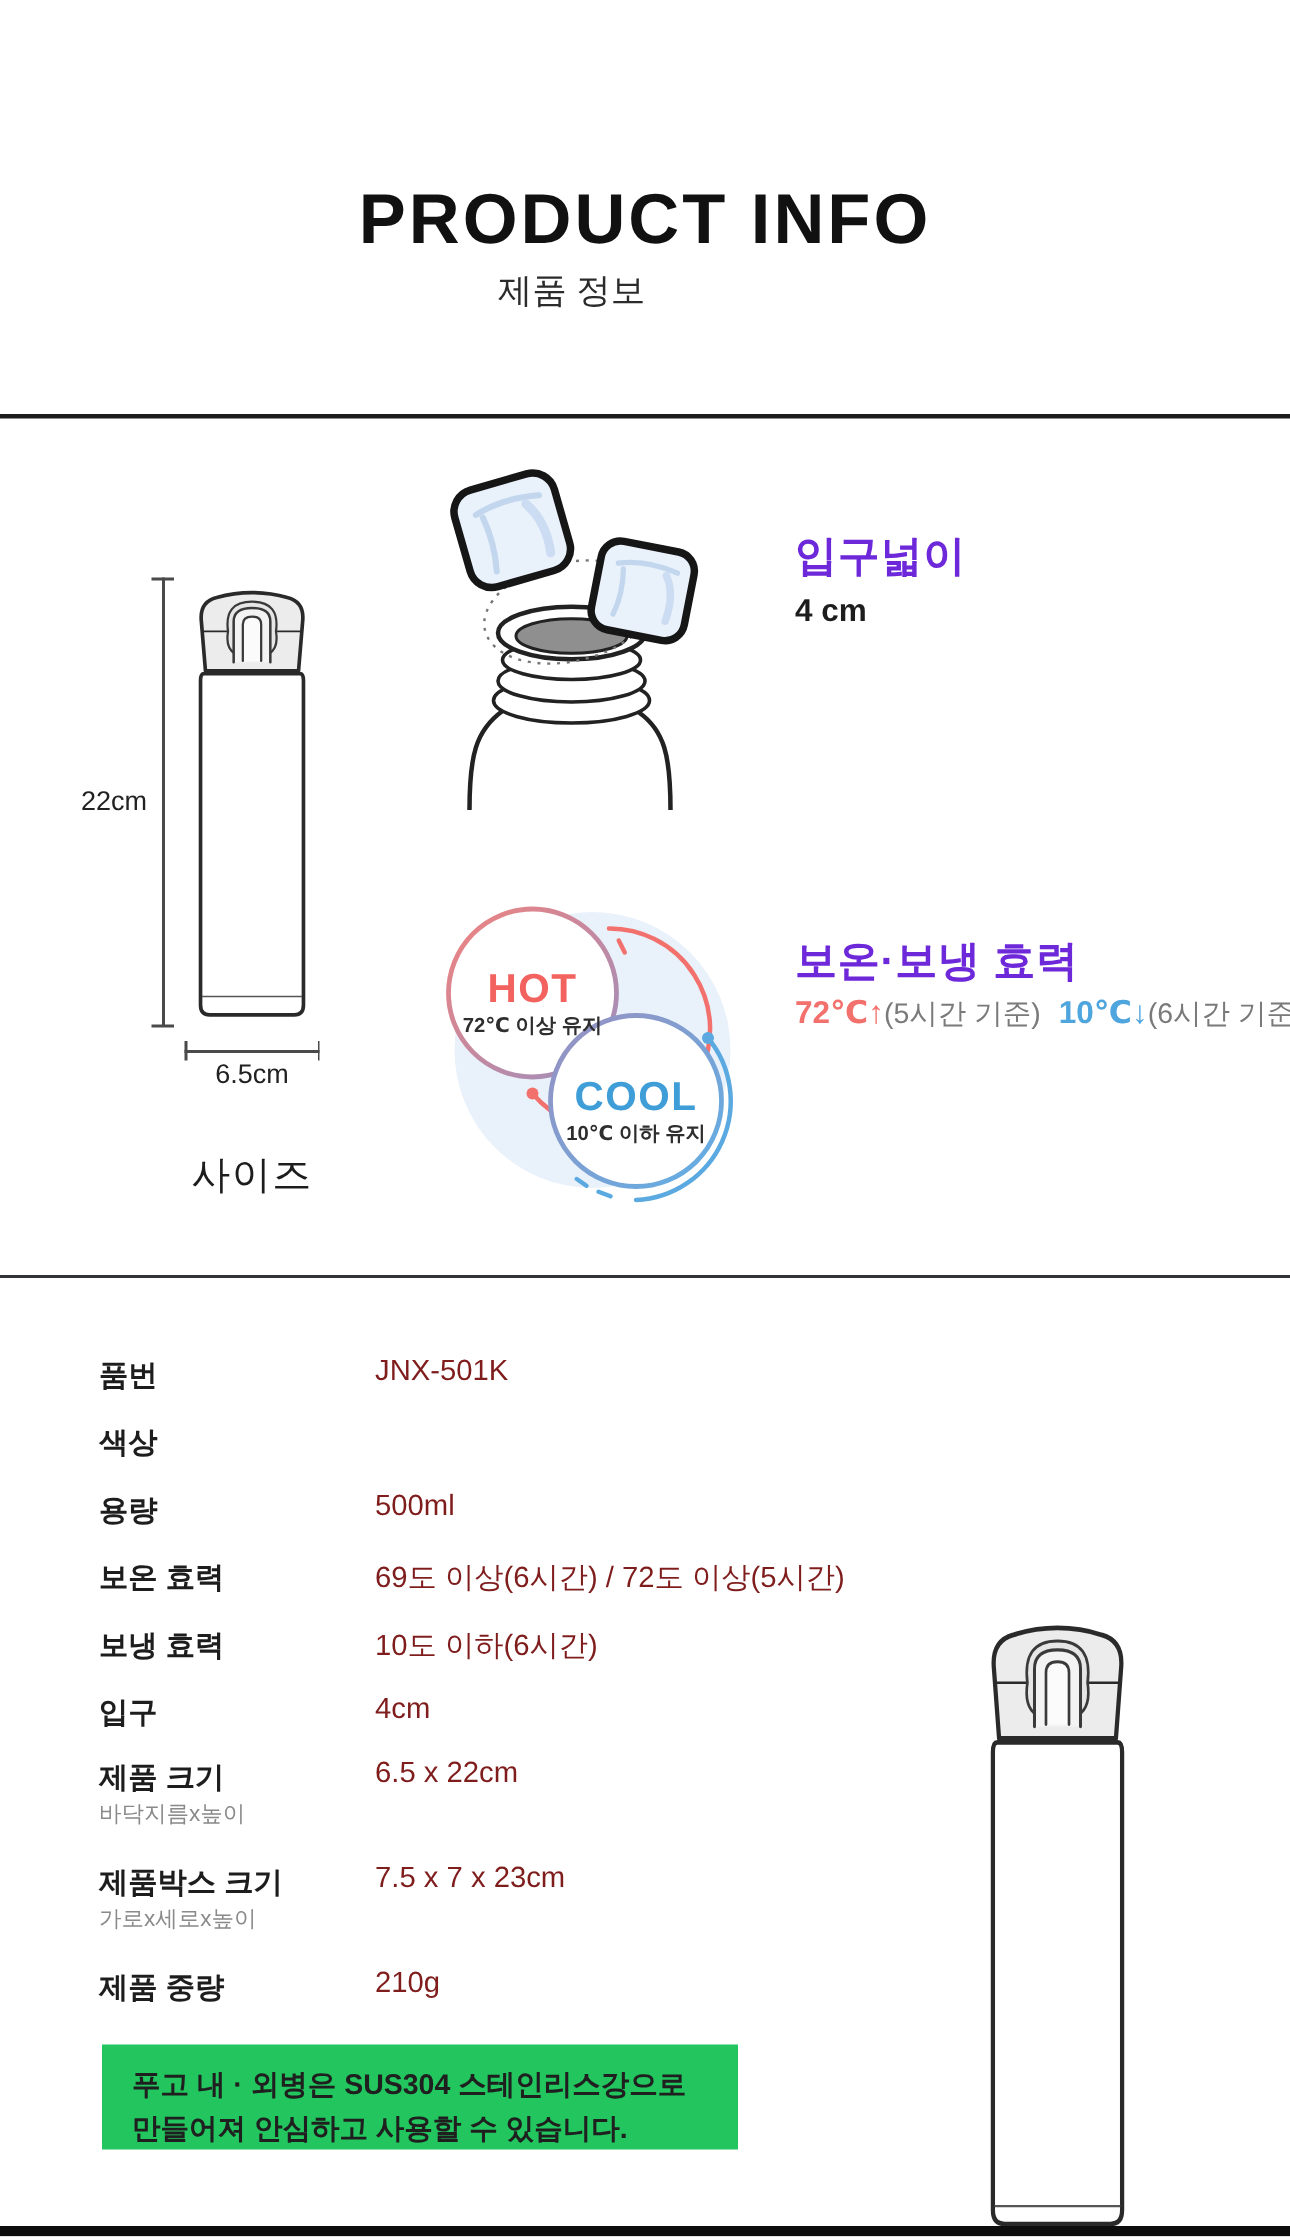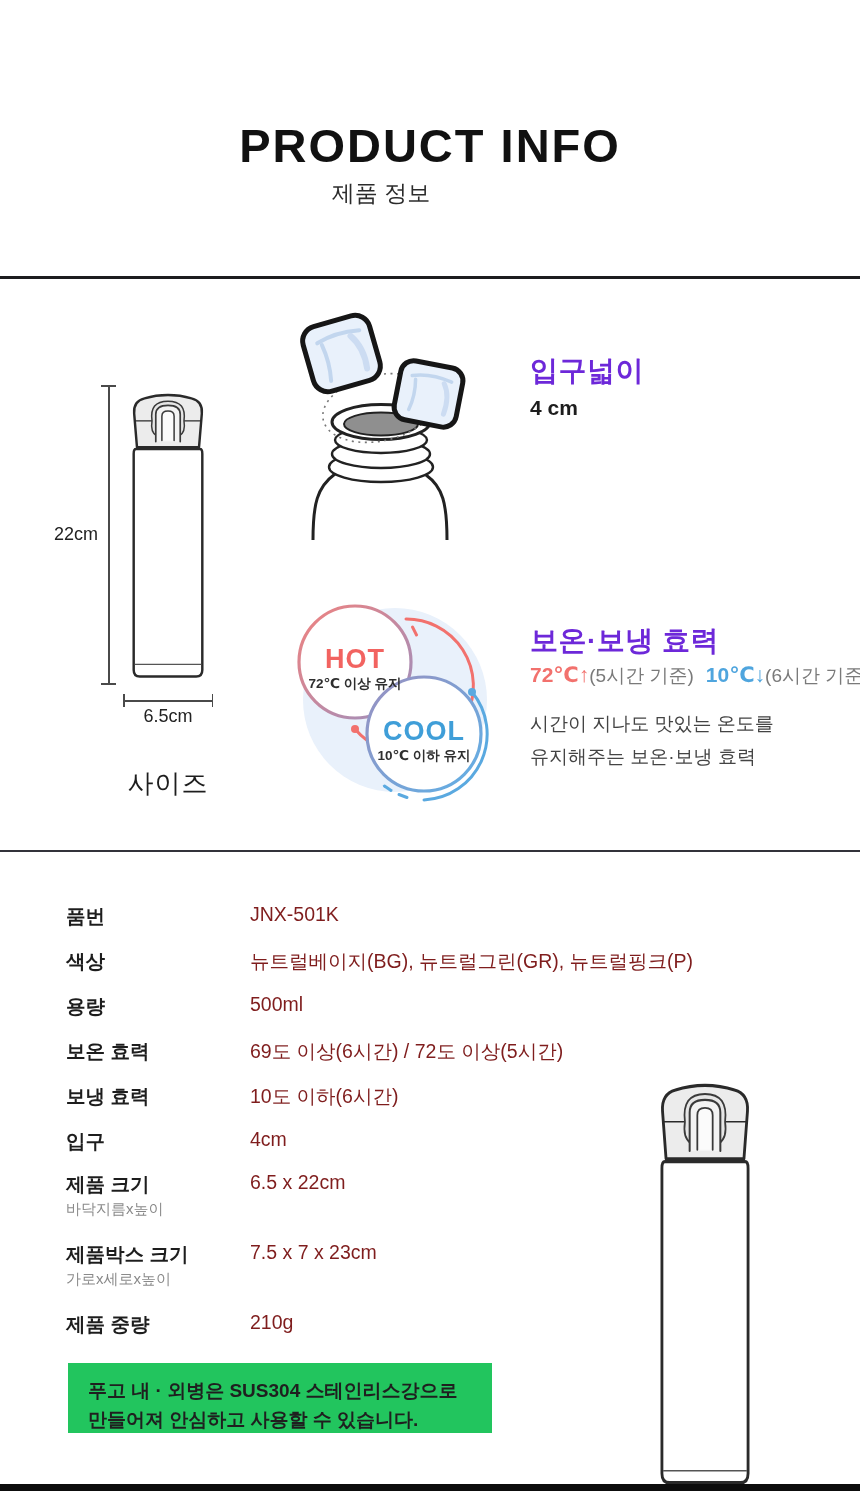--- a/index.html
+++ b/index.html
@@ -135,32 +135,27 @@
     <text x="70" y="86" text-anchor="middle" class="svg-hot-label">HOT</text>
     <text x="70" y="106" text-anchor="middle" class="svg-sub">72℃ 이상 유지</text>
     <text x="139" y="158" text-anchor="middle" class="svg-cool-label">COOL</text>
     <text x="139" y="178" text-anchor="middle" class="svg-sub">10℃ 이하 유지</text>
   </svg>
 
   <div class="abs feat-heading" style="left:530px;top:622px;">보온·보냉 효력</div>
   <div class="abs temp-line" style="left:530px;top:663px;">
     <span class="temp-hot">72℃</span><span class="temp-arrow-hot">↑</span><span>(5시간 기준)</span><span class="temp-gap"></span><span class="temp-cool">10℃</span><span class="temp-arrow-cool">↓</span><span>(6시간 기준)</span>
   </div>
-  <div class="abs feat-desc" style="left:530px;top:707px;">
-    <div>시간이 지나도 맛있는 온도를</div>
-    <div>유지해주는 보온·보냉 효력</div>
-  </div>
 
   <div class="abs divider-mid"></div>
 
   <div class="abs spec-label" style="left:66px;top:903px;">품번</div>
   <div class="abs spec-value" style="left:250px;top:903px;">JNX-501K</div>
 
   <div class="abs spec-label" style="left:66px;top:948px;">색상</div>
-  <div class="abs spec-value" style="left:250px;top:948px;">뉴트럴베이지(BG), 뉴트럴그린(GR), 뉴트럴핑크(P)</div>
 
   <div class="abs spec-label" style="left:66px;top:993px;">용량</div>
   <div class="abs spec-value" style="left:250px;top:993px;">500ml</div>
 
   <div class="abs spec-label" style="left:66px;top:1038px;">보온 효력</div>
   <div class="abs spec-value" style="left:250px;top:1038px;">69도 이상(6시간) / 72도 이상(5시간)</div>
 
   <div class="abs spec-label" style="left:66px;top:1083px;">보냉 효력</div>
   <div class="abs spec-value" style="left:250px;top:1083px;">10도 이하(6시간)</div>
 

